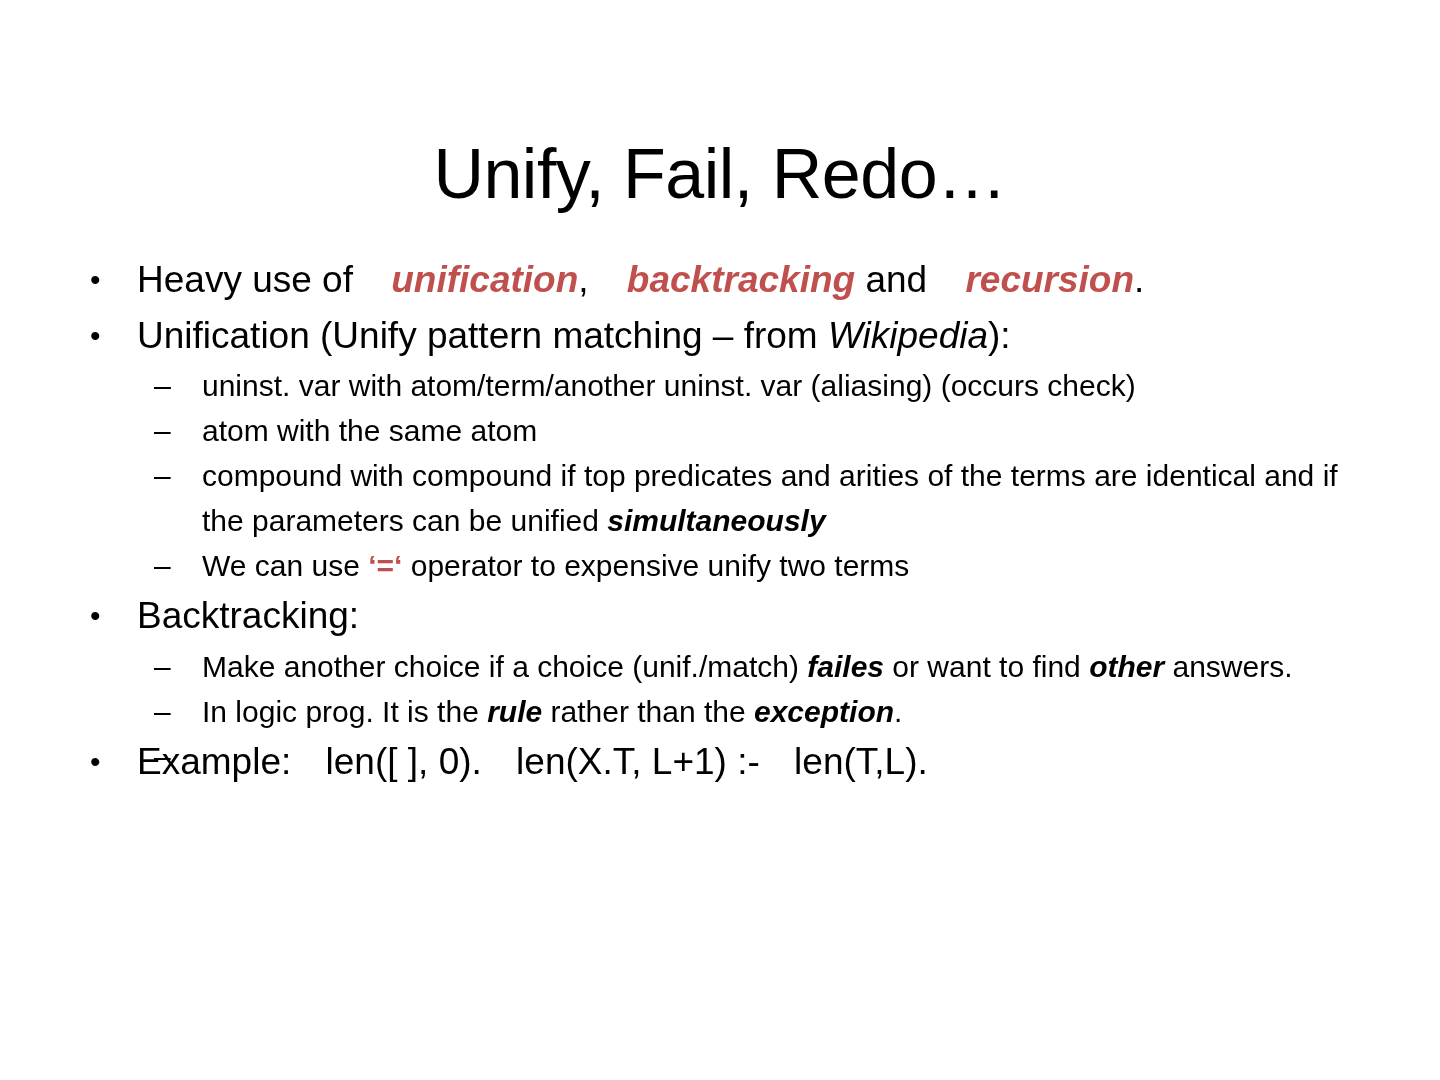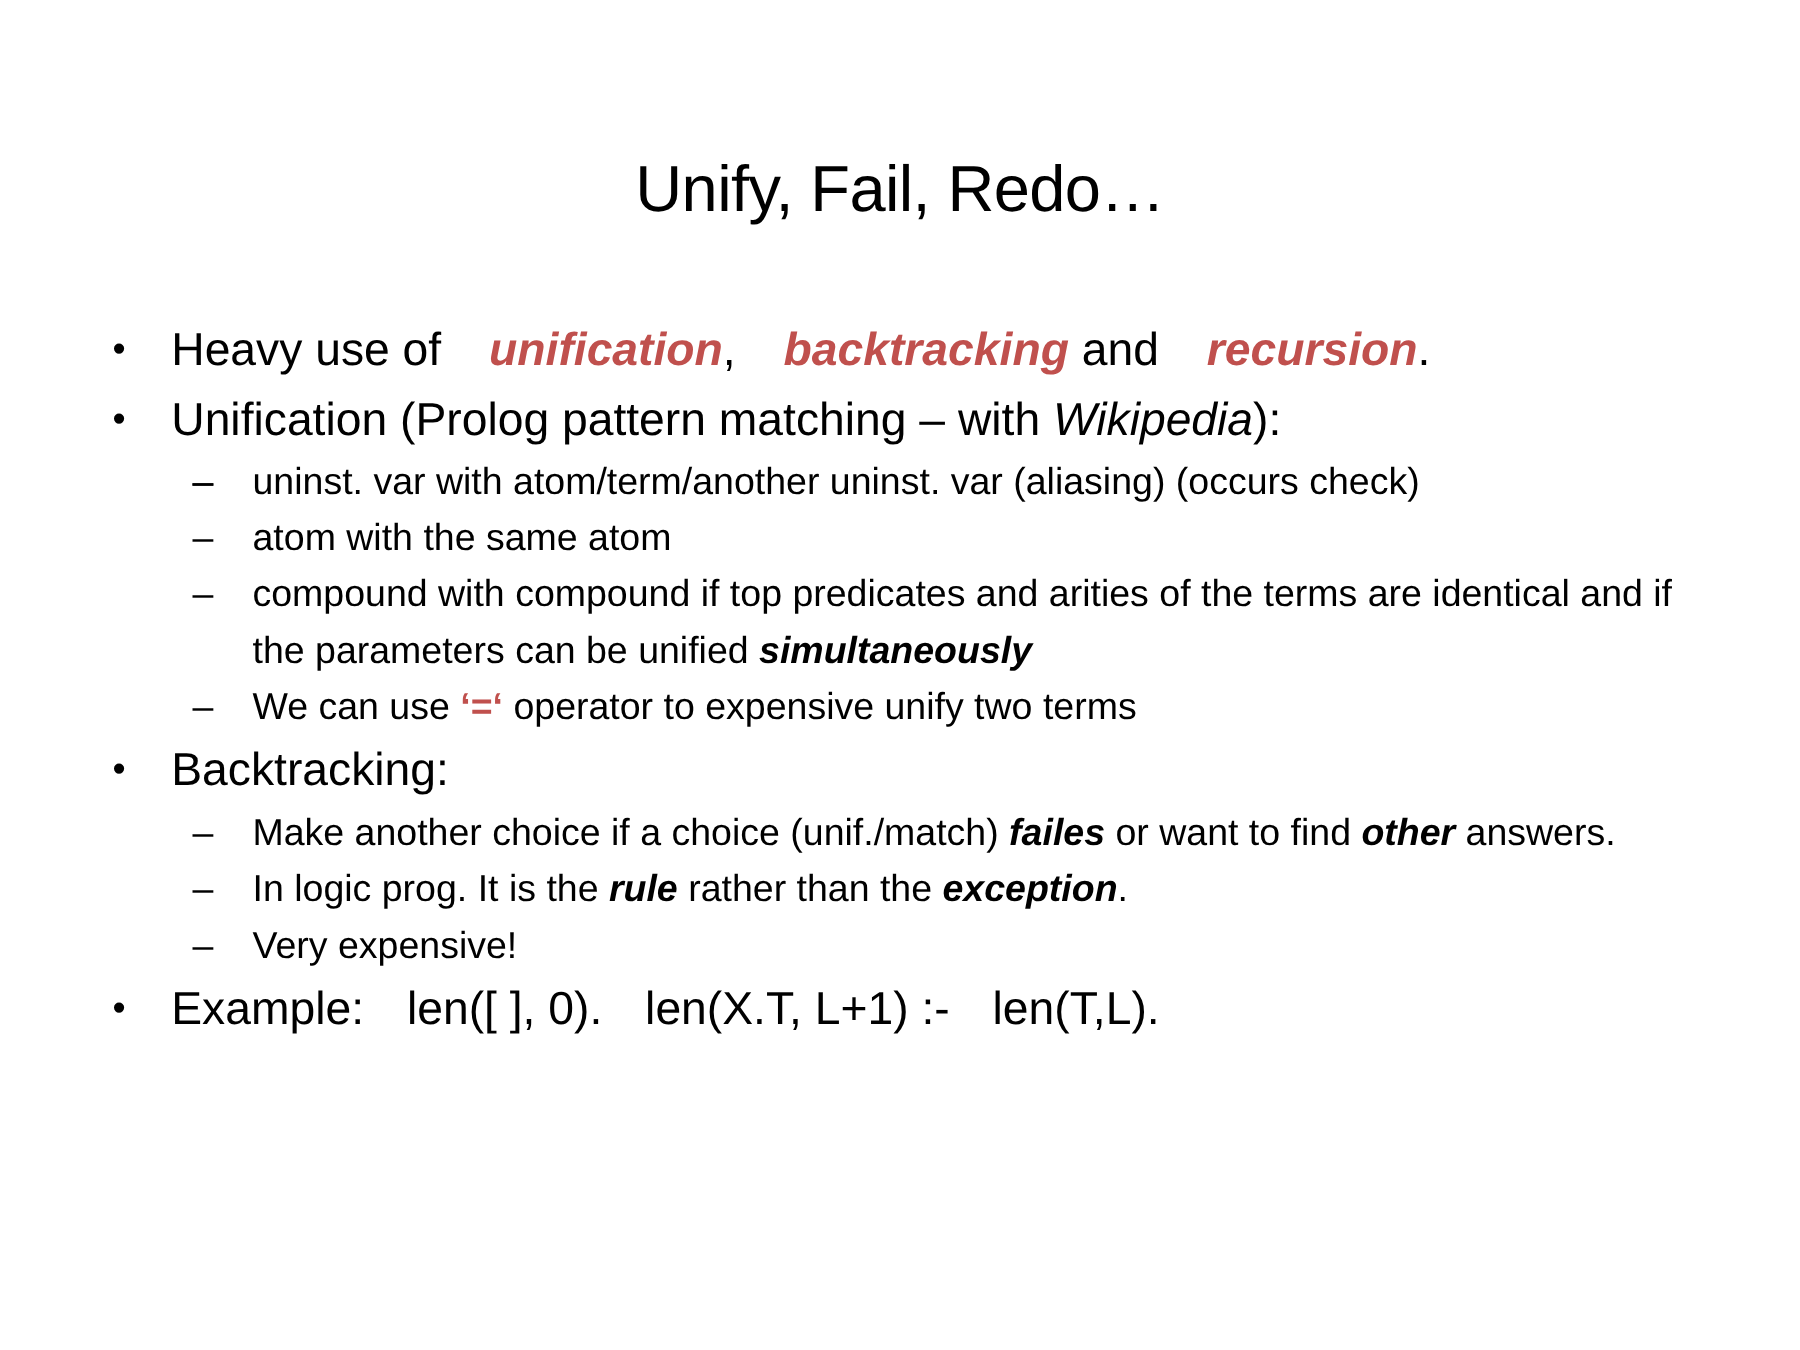--- a/index.html
+++ b/index.html
@@ -22,21 +22,21 @@
     background: #ffffff;
   }
 
   
   .slide-title {
     position: absolute;
     top: 88px;
     left: 0;
     width: 1440px;
     text-align: center;
-    font-size: 52px;
+    font-size: 70px;
     font-weight: 400;
     line-height: 1.12;
     letter-spacing: -0.5px;
     color: #000000;
   }
 
   
   .body-content {
     position: absolute;
     top: 252px;
@@ -119,21 +119,21 @@
   <div class="body-content">
     <ul class="lvl1">
 
       <li class="b1">
         <span class="marker">•</span>
         <span>Heavy use of </span><span class="red-bi">unification</span><span>, </span><span class="red-bi">backtracking</span><span> and </span><span class="red-bi">recursion</span><span>.</span>
       </li>
 
       <li class="b1">
         <span class="marker">•</span>
-        <span>Unification (Prolog pattern matching – with </span><span class="i">Wikipedia</span><span>):</span>
+        <span>Unification (Unify pattern matching – from </span><span class="i">Wikipedia</span><span>):</span>
       </li>
 
       <li style="list-style:none;">
         <ul class="lvl2">
           <li class="b2">
             <span class="marker">–</span>
           </li>
           <li class="b2">
             <span class="marker">–</span>
             <span>uninst. var with atom/term/another uninst. var (aliasing) (occurs check)</span>
@@ -163,21 +163,20 @@
           <li class="b2">
             <span class="marker">–</span>
             <span>Make another choice if a choice (unif./match) </span><span class="bi">failes</span><span> or want to find </span><span class="bi">other</span><span> answers.</span>
           </li>
           <li class="b2">
             <span class="marker">–</span>
             <span>In logic prog. It is the </span><span class="bi">rule</span><span> rather than the </span><span class="bi">exception</span><span>.</span>
           </li>
           <li class="b2">
             <span class="marker">–</span>
-            <span>Very expensive!</span>
           </li>
         </ul>
       </li>
 
       <li class="b1">
         <span class="marker">•</span>
         <span>Example: </span><span class="b">len</span><span>([ ], 0). </span><span class="b">len</span><span>(X.T, L+1) :- </span><span class="b">len</span><span>(T,L).</span>
       </li>
 
     </ul>

